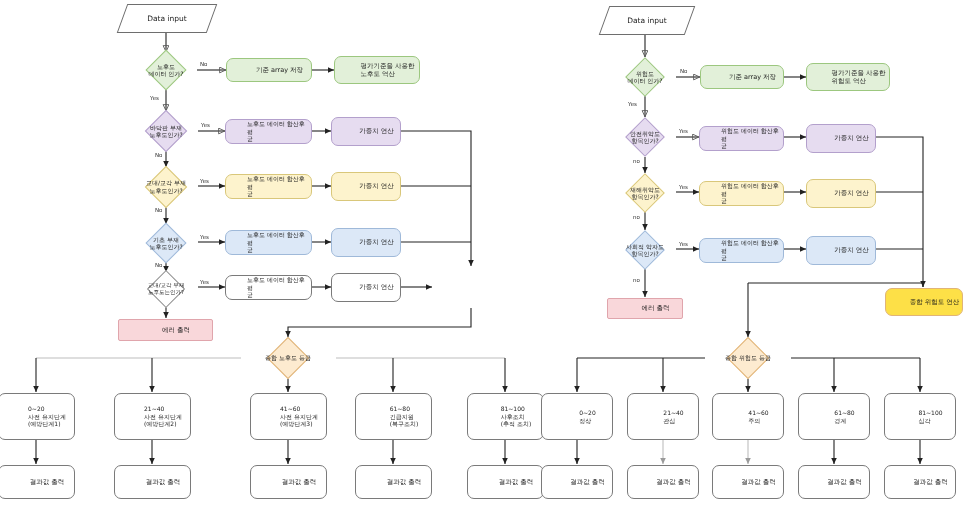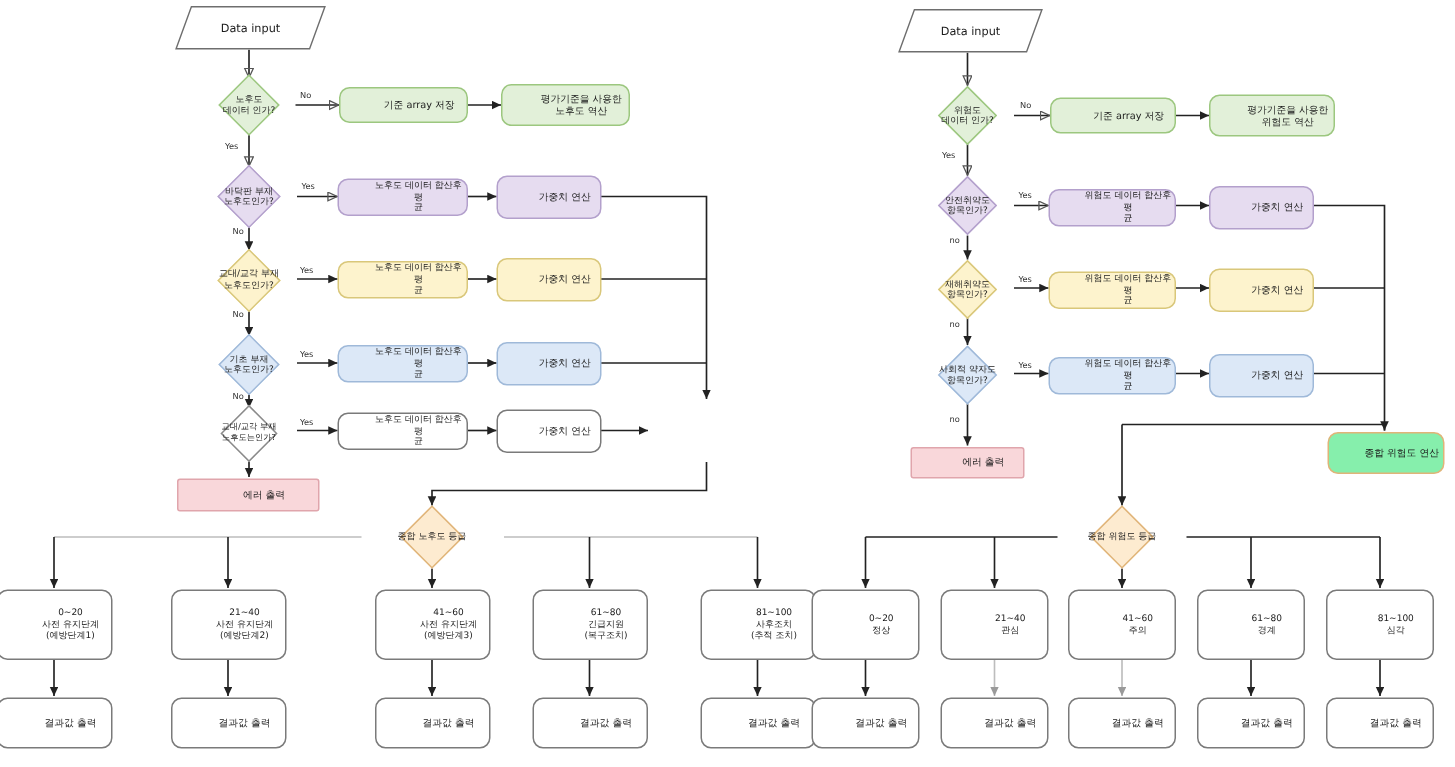--- a/index.html
+++ b/index.html
@@ -26,21 +26,20 @@
     width: 970px;
     height: 511px;
     pointer-events: none;
   }
   .node {
     position: absolute;
     box-sizing: border-box;
     display: flex;
     align-items: center;
     justify-content: center;
-    text-align: center;
     color: #1a1a1a;
     line-height: 1.25;
     white-space: pre-line;
     z-index: 3;
     padding-left: 21px;
   }
   .proc {
     border: 1px solid #7a7a7a;
     border-radius: 7px;
     background: #ffffff;
@@ -356,21 +355,21 @@
   </div>
   <div class="edge-label" style="left:679px; top:241px; font-size:5.5px;">Yes</div>
   <div class="edge-label" style="left:633px; top:277px; font-size:5.5px;">no</div>
 
   <div class="node proc" style="left:699px; top:238px; width:85px; height:25px; font-size:6px; background:#dce8f7; border-color:#9fb9d9;">위험도 데이터 합산후 평
 균</div>
   <div class="node proc" style="left:806px; top:236px; width:70px; height:29px; font-size:6.5px; background:#dce8f7; border-color:#9fb9d9;">가중치 연산</div>
 
   <div class="node proc" style="left:607px; top:298px; width:76px; height:21px; font-size:6.5px; background:#f9d7da; border-color:#e0a5ac; border-radius:2px;">에러 출력</div>
 
-  <div class="node proc" style="left:885px; top:288px; width:78px; height:28px; font-size:6.5px; background:#86efac; border-color:#e0b478;">종합 위험도 연산</div>
+  <div class="node proc" style="left:885px; top:288px; width:78px; height:28px; font-size:6.5px; background:#fde047; border-color:#e0b478;">종합 위험도 연산</div>
 
   <div class="dwrap" style="left:700px; top:337px; width:96px; height:42px;">
     <span class="dshape" style="width:30px; height:30px; background:#fdebd0; border-color:#e0b478;"></span>
     <span class="dtext" style="font-size:6px;">종합 위험도 등급</span>
   </div>
 
   <div class="node proc" style="left:541px; top:393px; width:72px; height:47px; font-size:6px;">
     <span><span>0~20</span><br><span>정상</span></span>
   </div>
   <div class="node proc" style="left:627px; top:393px; width:72px; height:47px; font-size:6px;">

